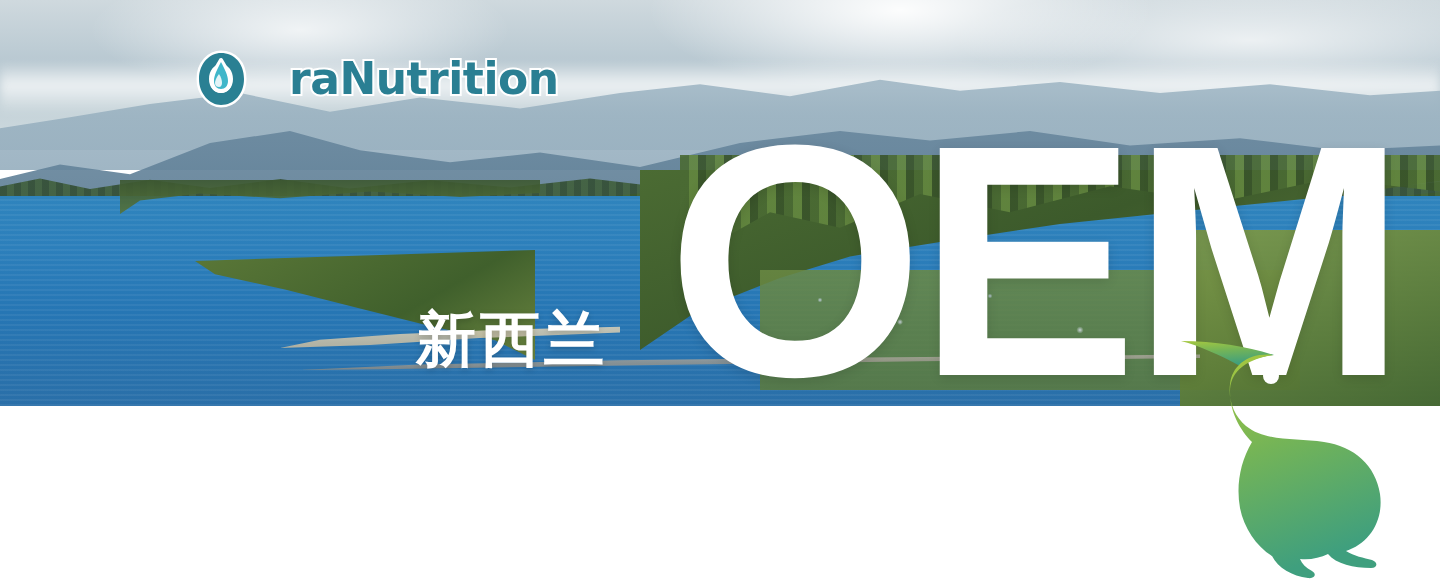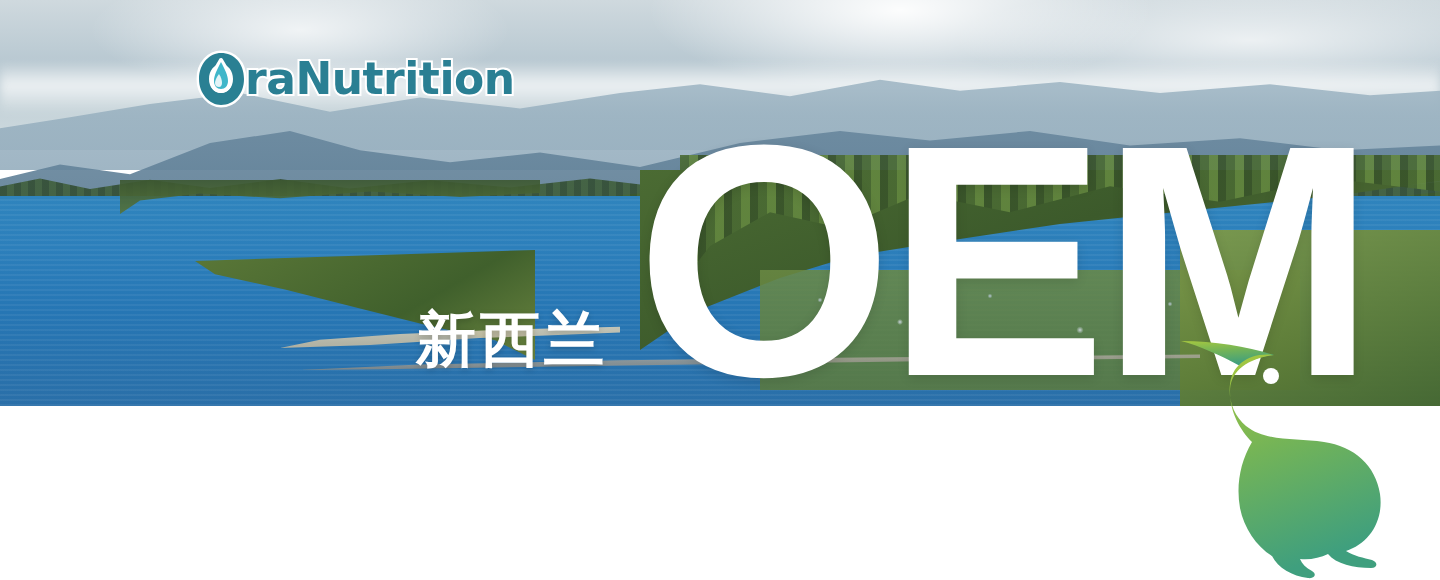--- a/index.html
+++ b/index.html
@@ -113,31 +113,31 @@
     opacity:.8;
   }
 
   
   .logo { position:absolute; left:193px; top:50px; display:flex; align-items:center; height:58px; }
   .logo-mark { width:56px; height:58px; flex:0 0 auto; margin-right:-4px; }
   .logo-word {
     font-size:44px; font-weight:700; letter-spacing:-.5px; color:#2a7f93;
     -webkit-text-stroke:4px #ffffff; paint-order:stroke fill;
     text-shadow:0 0 2px rgba(255,255,255,.9);
-    line-height:1; font-family:"DejaVu Sans","Liberation Sans",sans-serif;
+    line-height:1; font-family:"DejaVu Sans","Liberation Sans",sans-serif;padding-left:44px;
   }
 
   
   .nz {
     position:absolute; left:416px; top:310px; font-size:60px; font-weight:700;
     color:#ffffff; line-height:1; letter-spacing:4px;
     text-shadow:0 2px 6px rgba(0,0,0,.18);
   }
   .oem {
-    position:absolute; left:636px; top:96px; font-size:330px; font-weight:700;
+    position:absolute; left:667px; top:96px; font-size:330px; font-weight:700;
     color:#ffffff; line-height:1; letter-spacing:-6px;
     font-family:"Liberation Sans","DejaVu Sans",sans-serif;
     text-shadow:0 3px 12px rgba(0,0,0,.12);
   }
 
   
   .panel { position:absolute; left:0; top:406px; width:1440px; height:174px; background:#ffffff; }
 
   
   .kiwi { position:absolute; left:1178px; top:330px; width:250px; height:250px; }

